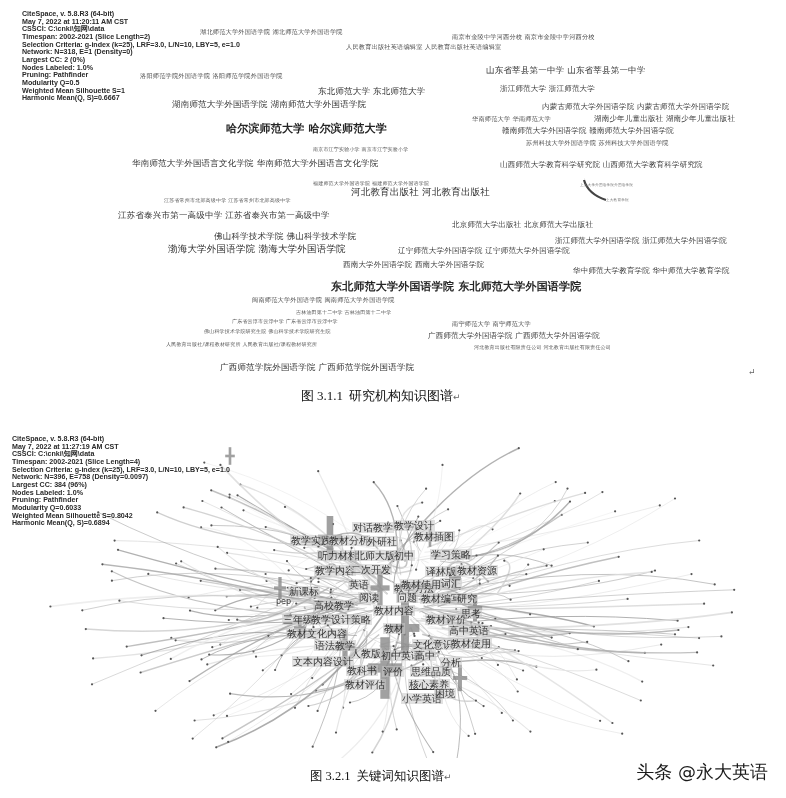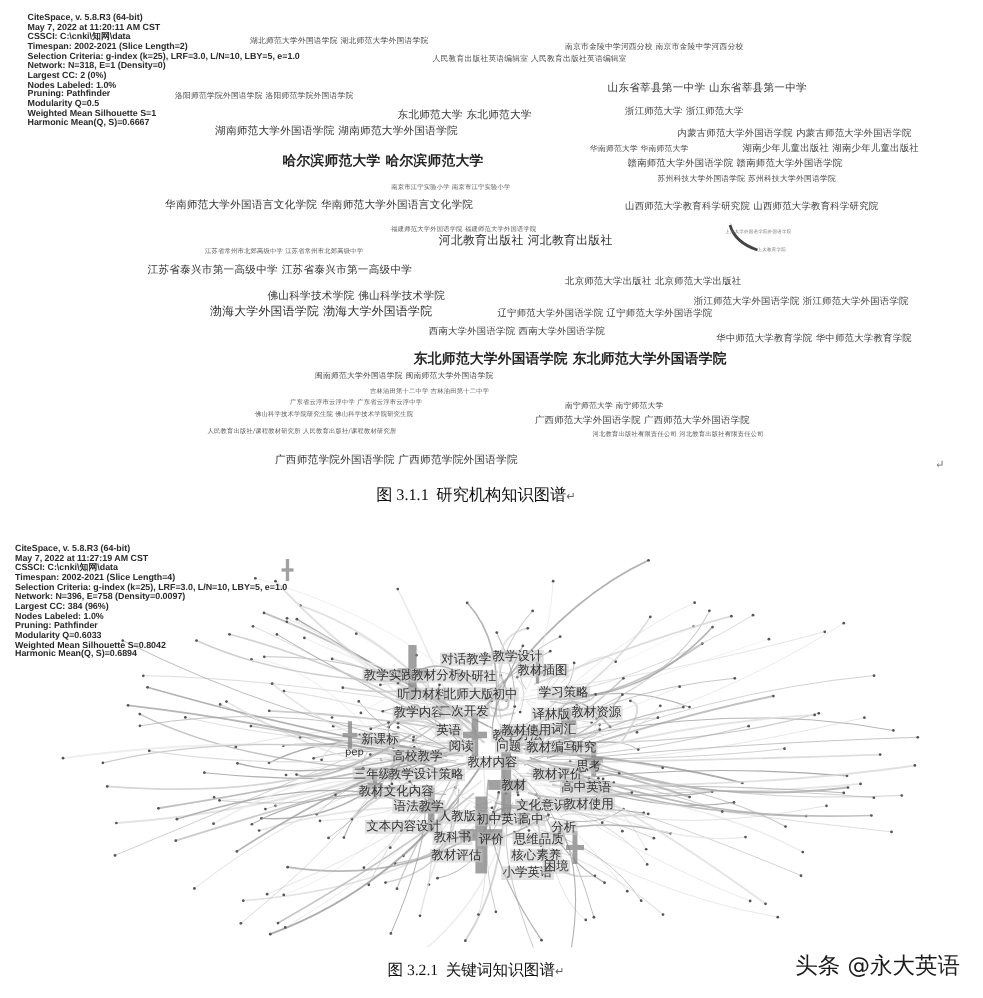--- a/index.html
+++ b/index.html
@@ -749,36 +749,36 @@
       <div class="kw-label" style="left: 420px; top: 165px;">教材编写</div>
       <div class="kw-label" style="left: 456px; top: 165px;">研究</div>
       <div class="kw-label latin" style="left: 275px; top: 168px;">pep</div>
       <div class="kw-label" style="left: 313px; top: 172px;">高校教学</div>
       <div class="kw-label" style="left: 373px; top: 177px;">教材内容</div>
       <div class="kw-label" style="left: 425px; top: 186px;">教材评价</div>
       <div class="kw-label" style="left: 460px; top: 180px;">思考</div>
       <div class="kw-label" style="left: 282px; top: 186px;">三年级</div>
       <div class="kw-label" style="left: 310px; top: 186px;">教学设计</div>
       <div class="kw-label" style="left: 350px; top: 186px;">策略</div>
-      <div class="kw-label" style="left: 400px; top: 195px;">教材</div>
+      <div class="kw-label" style="left: 383px; top: 195px;">教材</div>
       <div class="kw-label" style="left: 448px; top: 197px;">高中英语</div>
       <div class="kw-label" style="left: 286px; top: 200px;">教材文化内容</div>
       <div class="kw-label" style="left: 314px; top: 212px;">语法教学</div>
       <div class="kw-label" style="left: 412px; top: 211px;">文化意识</div>
       <div class="kw-label" style="left: 450px; top: 210px;">教材使用</div>
       <div class="kw-label" style="left: 350px; top: 220px;">人教版</div>
       <div class="kw-label" style="left: 380px; top: 222px;">初中英语</div>
       <div class="kw-label" style="left: 414px; top: 222px;">高中</div>
       <div class="kw-label" style="left: 440px; top: 229px;">分析</div>
       <div class="kw-label" style="left: 292px; top: 228px;">文本内容设计</div>
       <div class="kw-label" style="left: 346px; top: 237px;">教科书</div>
       <div class="kw-label" style="left: 382px; top: 238px;">评价</div>
       <div class="kw-label" style="left: 410px; top: 238px;">思维品质</div>
       <div class="kw-label" style="left: 344px; top: 251px;">教材评估</div>
-      <div class="kw-label" style="left: 408px; top: 251px;">核心素养</div>
+      <div class="kw-label" style="left: 408px; top: 251px; text-decoration: underline;">核心素养</div>
       <div class="kw-label" style="left: 401px; top: 265px;">小学英语</div>
       <div class="kw-label" style="left: 434px; top: 260px;">困境</div>
     </div>
 </section>
 
 <div class="caption" id="cap2">
   <span>图</span><span class="cap-num">3.2.1</span><span>关键词知识图谱</span><span class="return-mark">↵</span>
 </div>
 
 <div class="watermark">头条 @永大英语</div>

